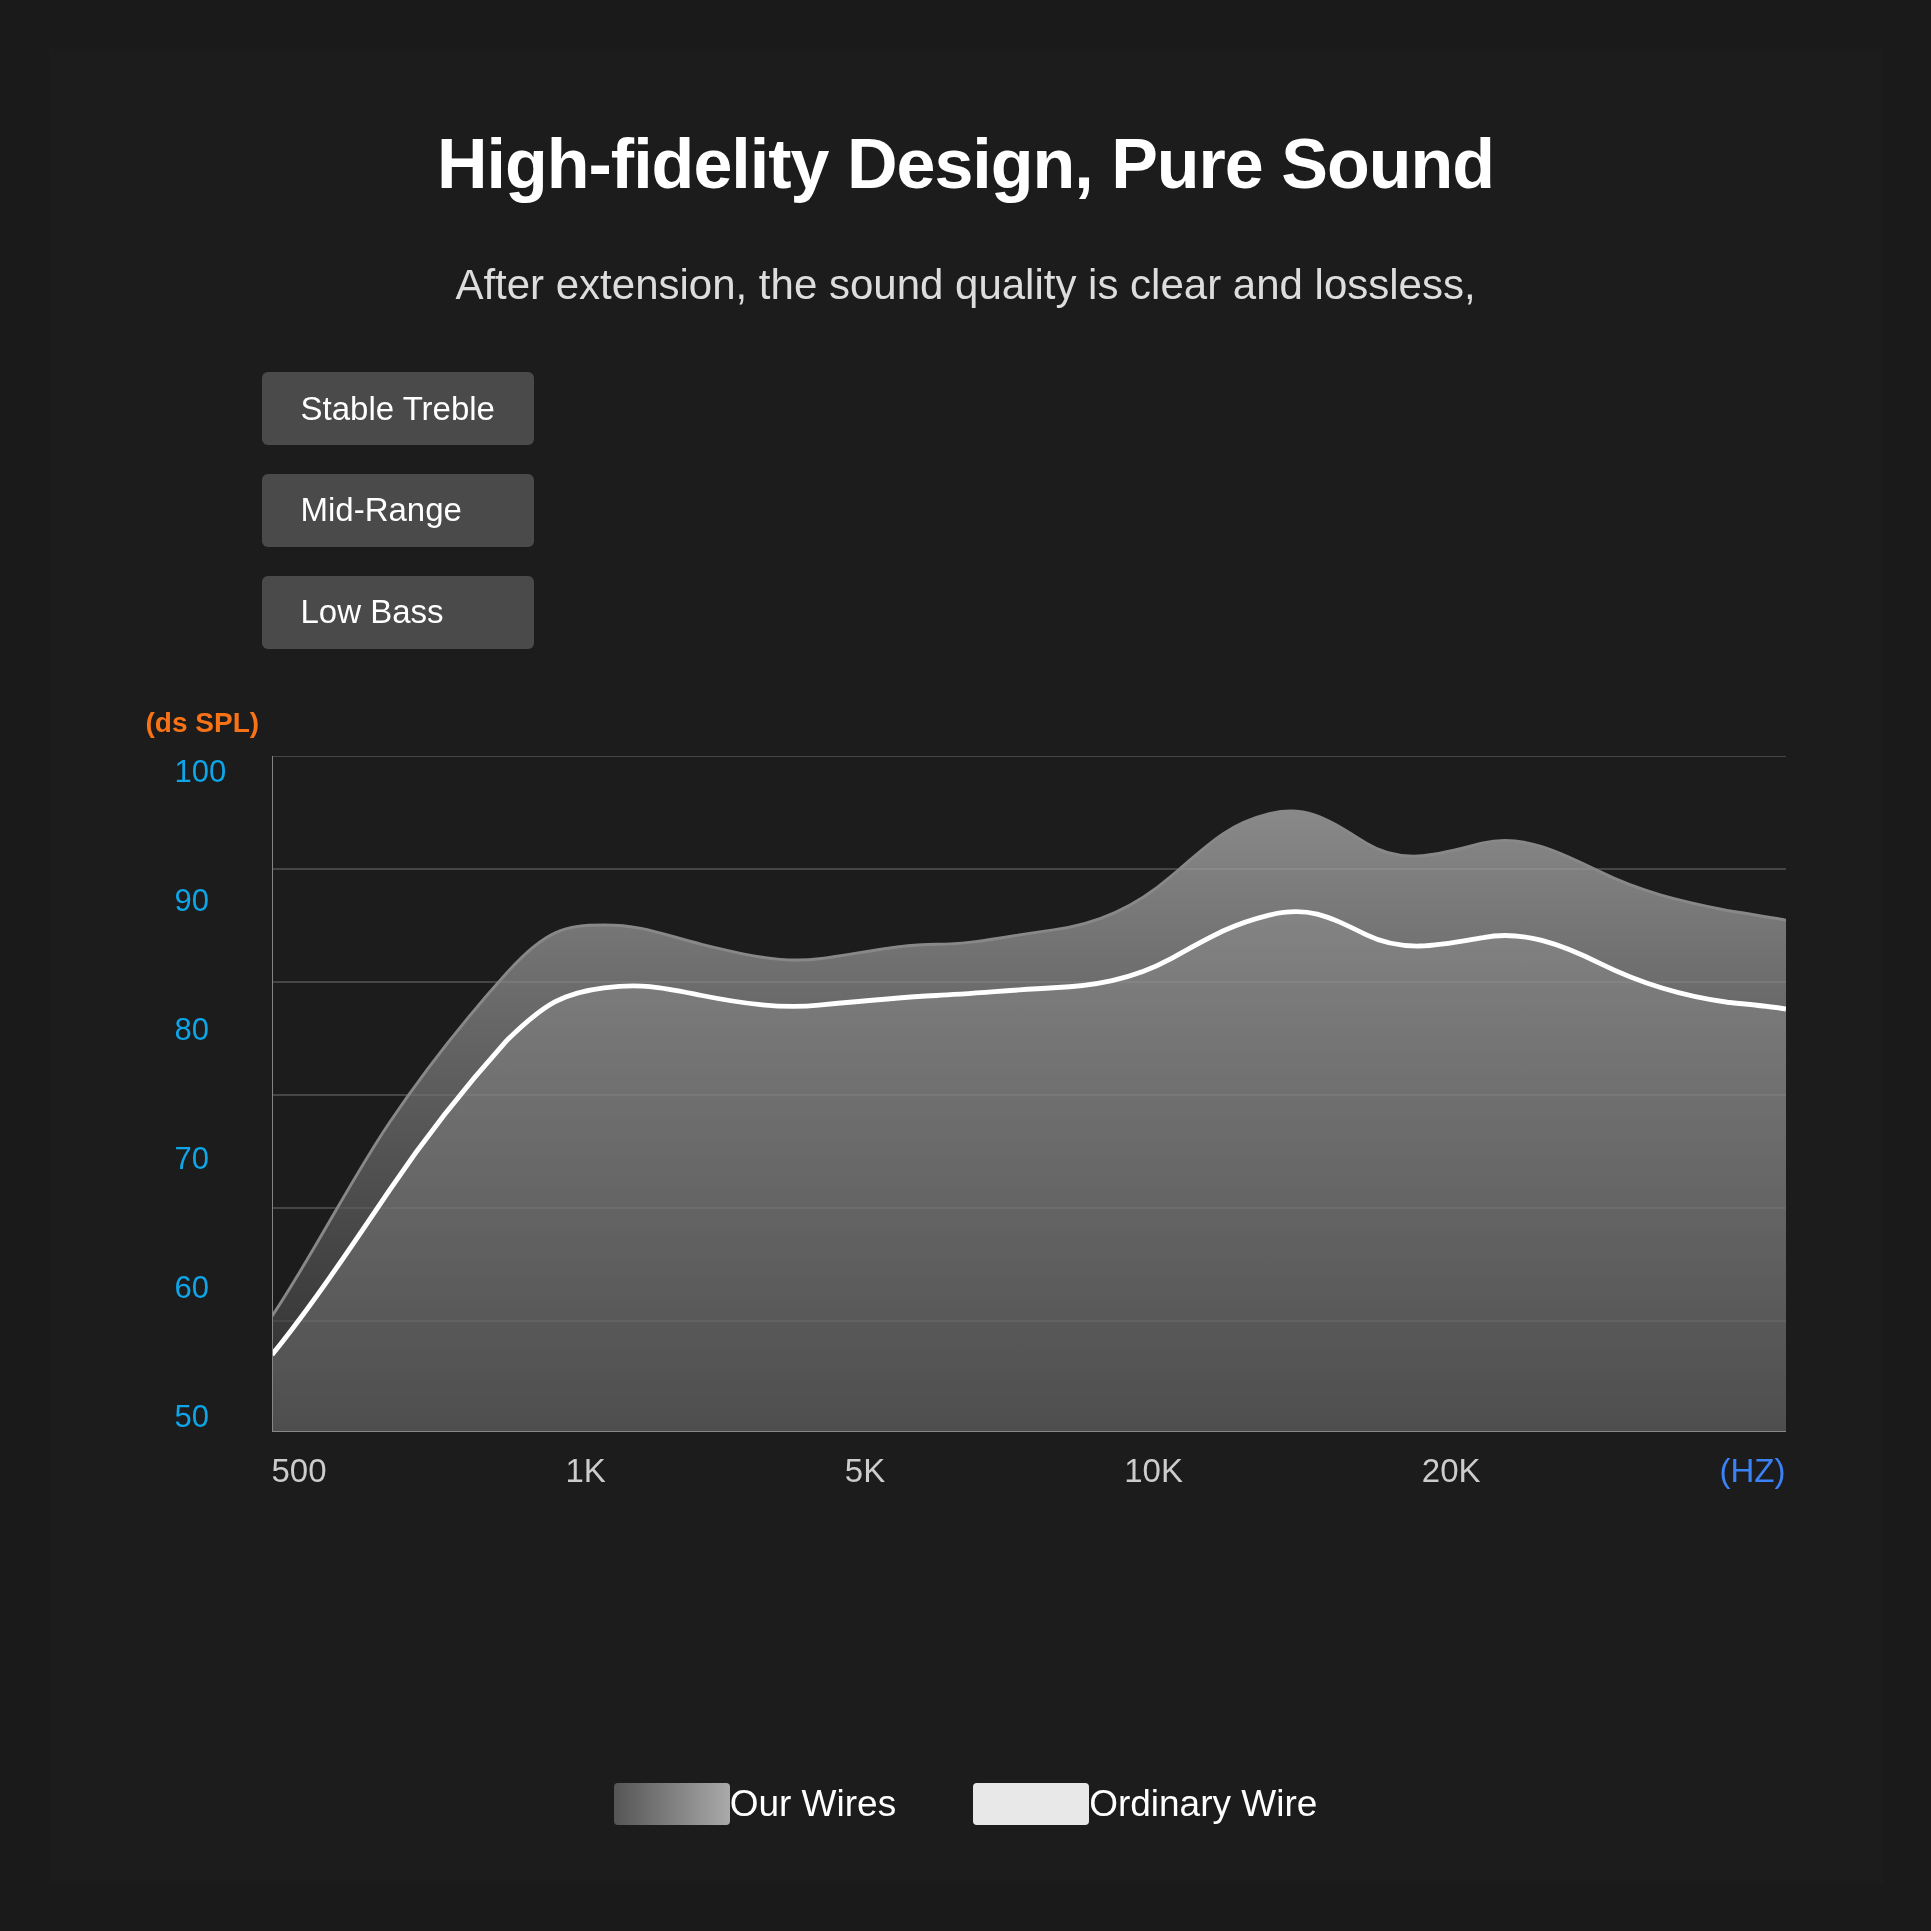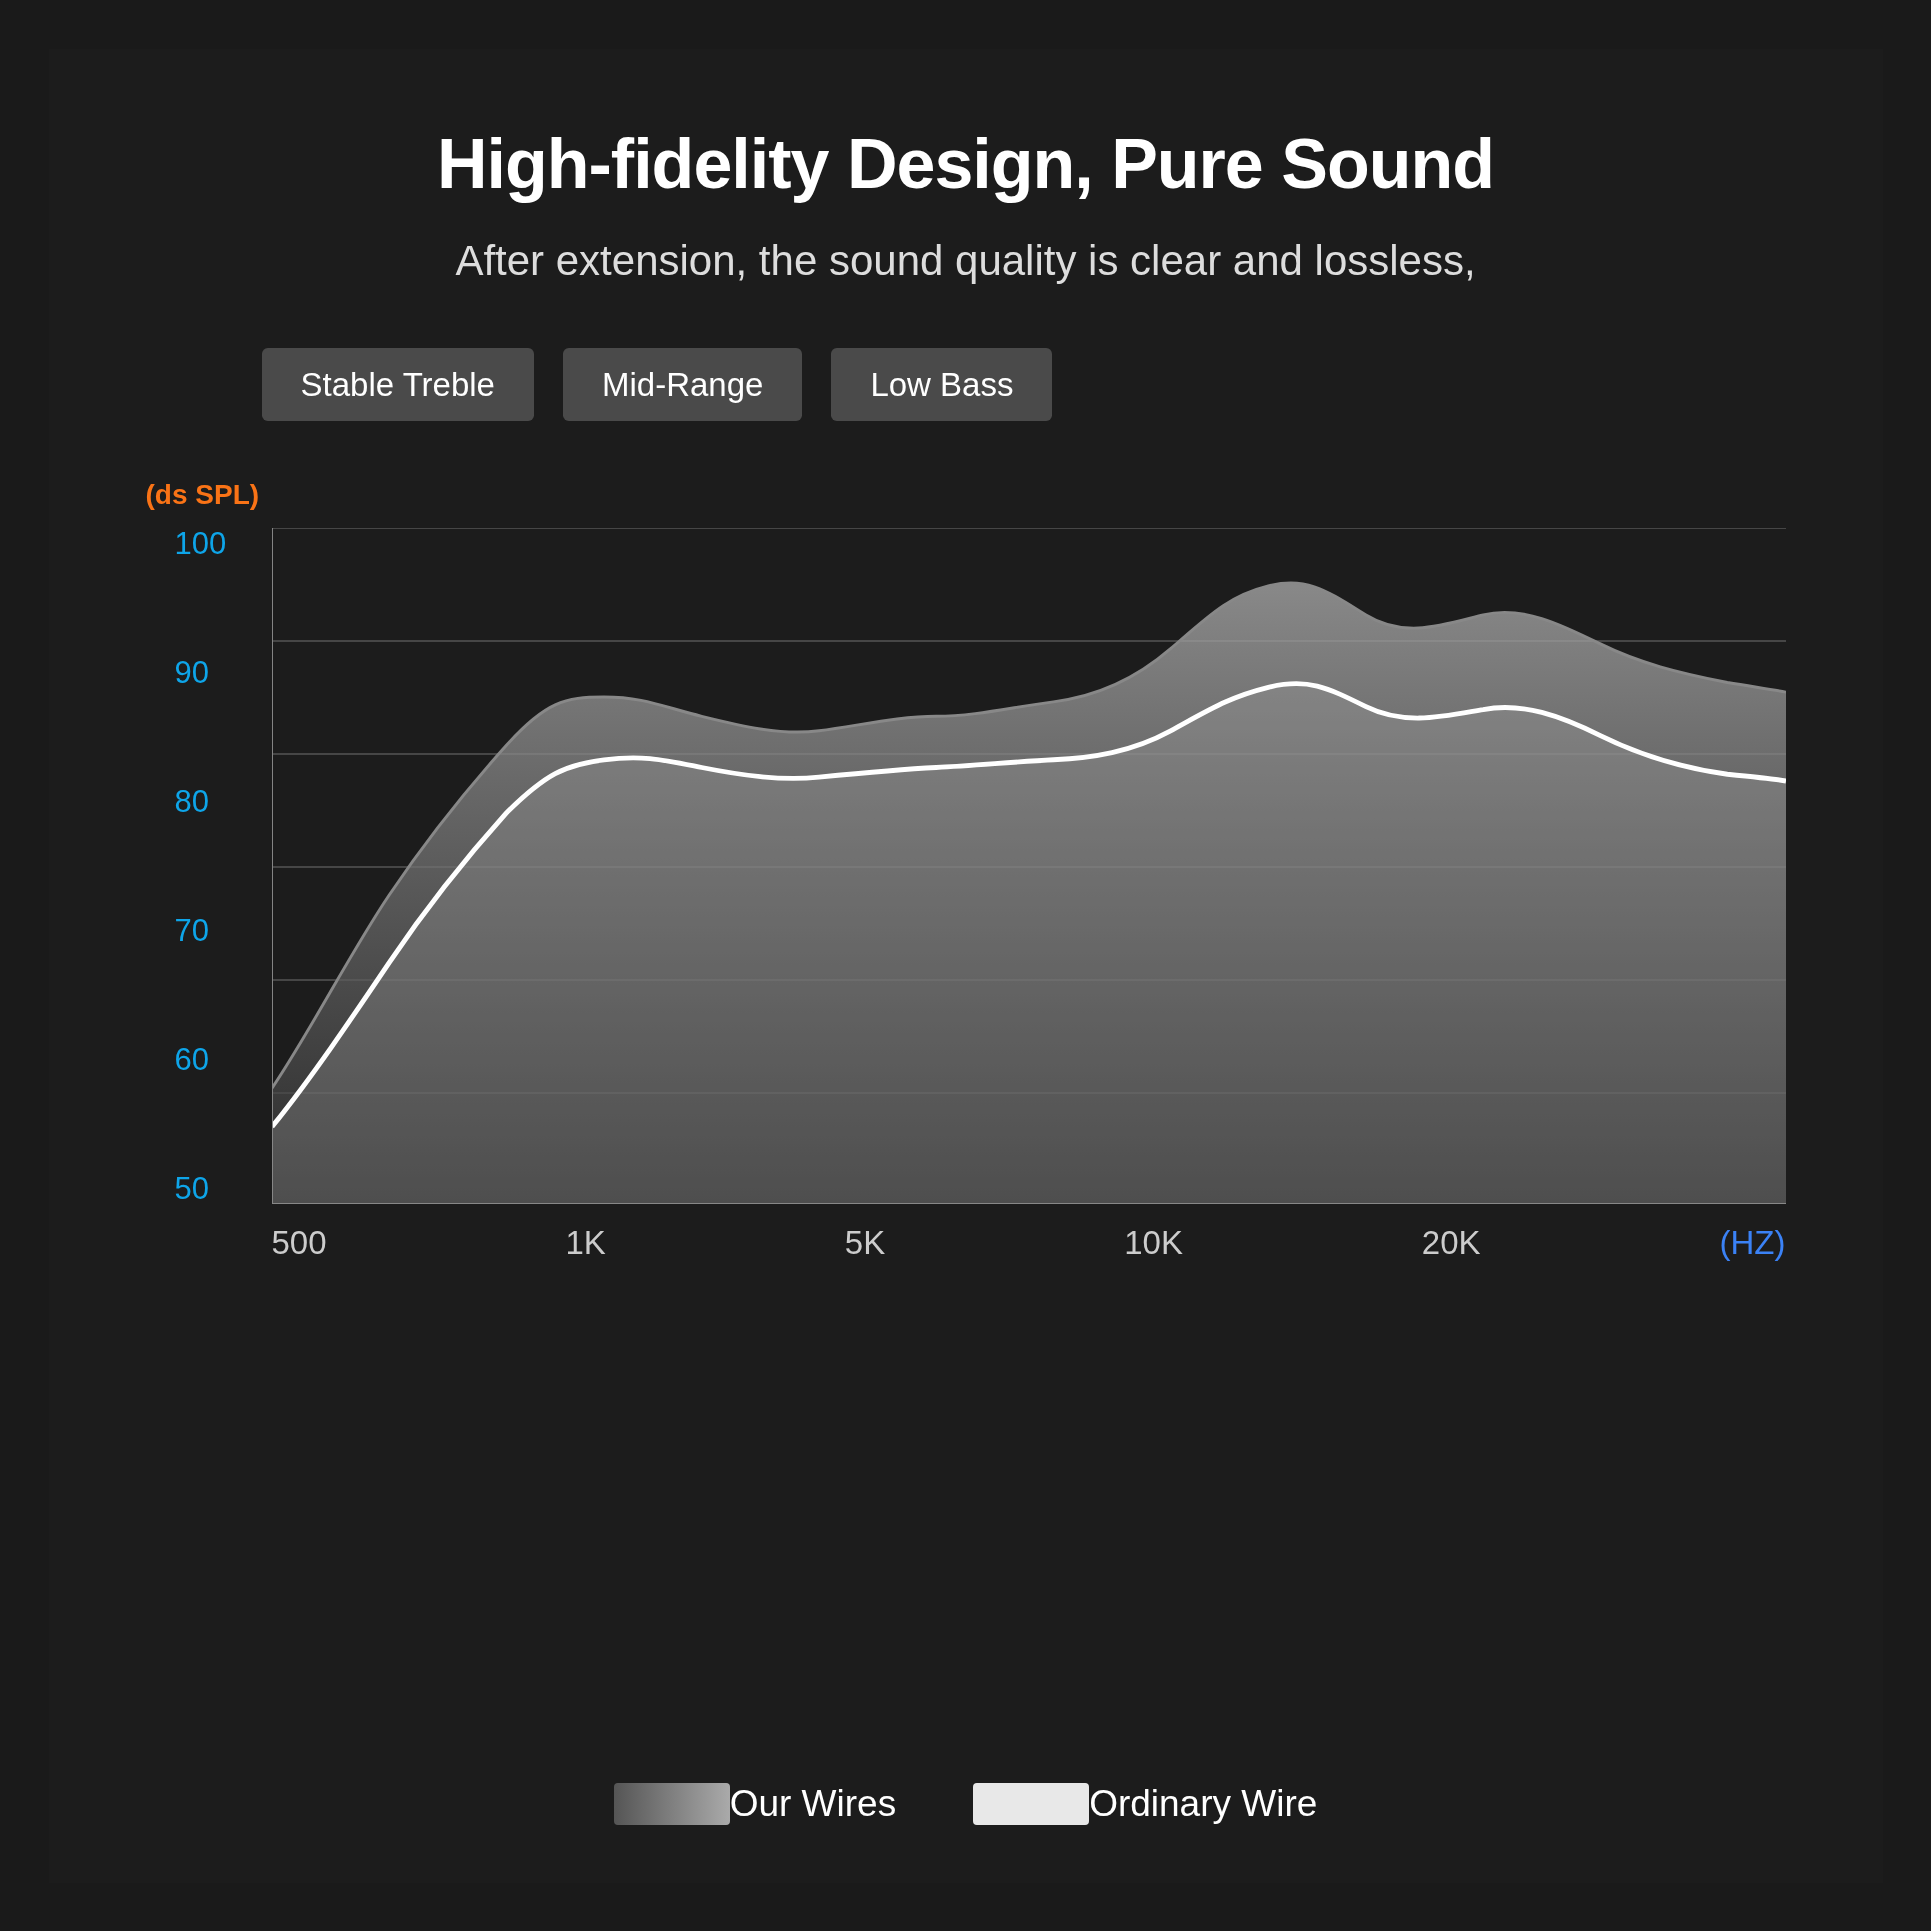--- a/index.html
+++ b/index.html
@@ -35,28 +35,30 @@
       letter-spacing: -1px;
     }
 
     .subtitle {
       color: #dddddd;
       font-size: 42px;
       font-weight: 400;
       text-align: right;
       line-height: 1.4;
       margin-bottom: 58px;
+      margin-top: 24px;
     }
 
     .badges {
       display: flex;
       gap: 29px;
       margin-bottom: 68px;
       align-self: flex-start;
       margin-left: 116px;
+      flex-direction: column;
     }
 
     .badge {
       background-color: #4a4a4a;
       color: #ffffff;
       font-size: 33px;
       font-weight: 500;
       padding: 17.4px 39px;
       border-radius: 5.8px;
     }

